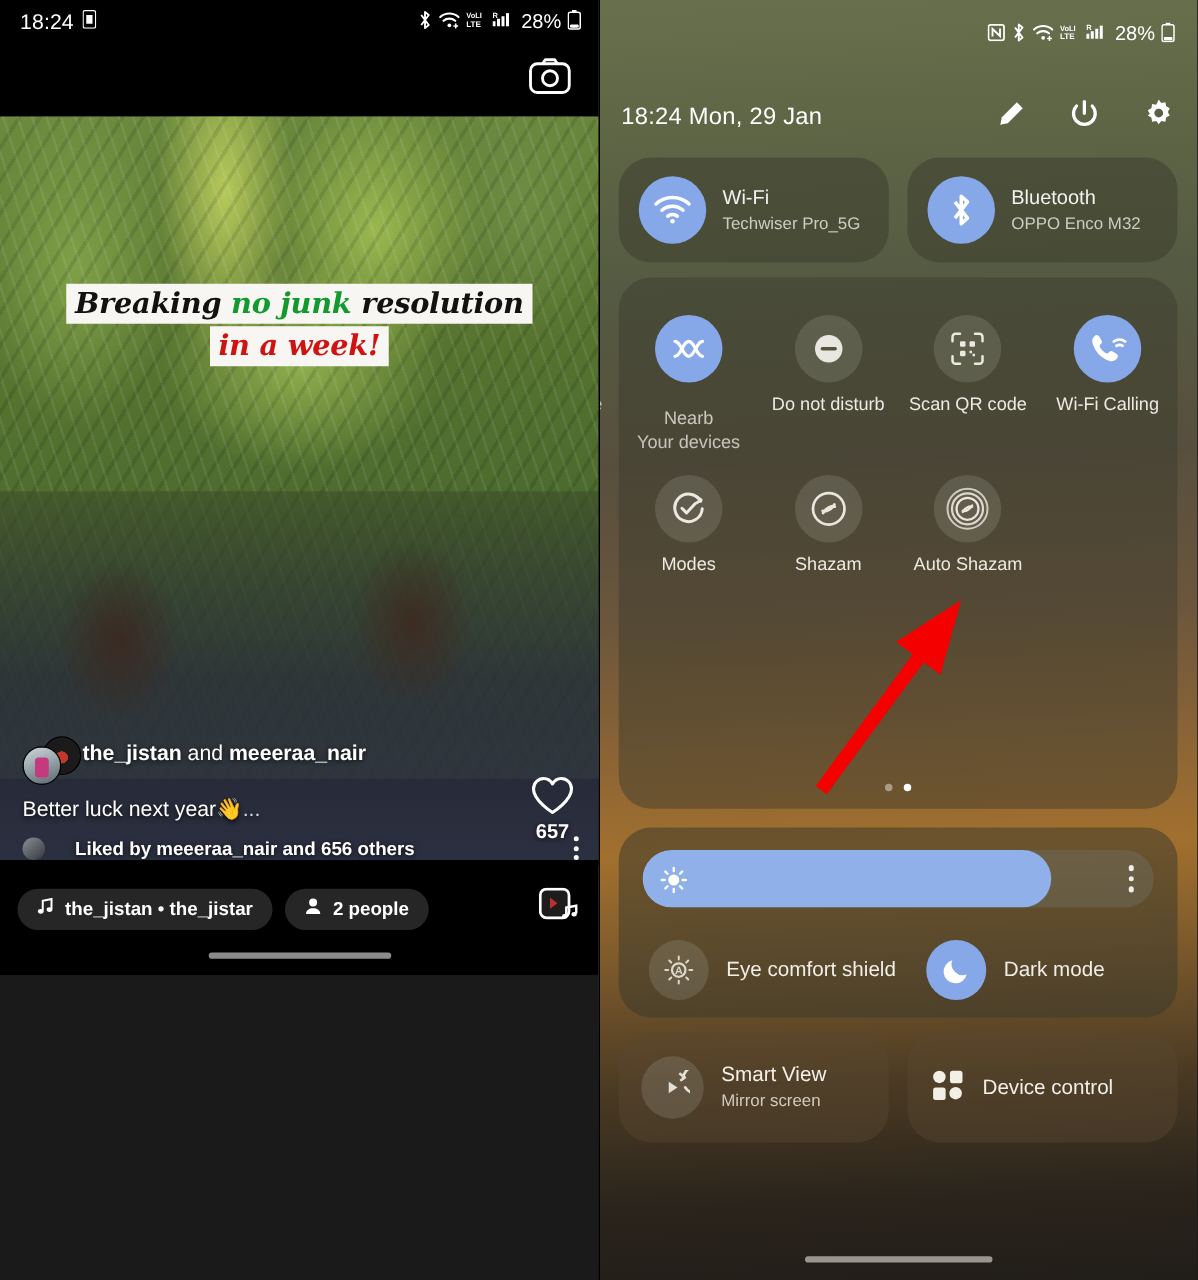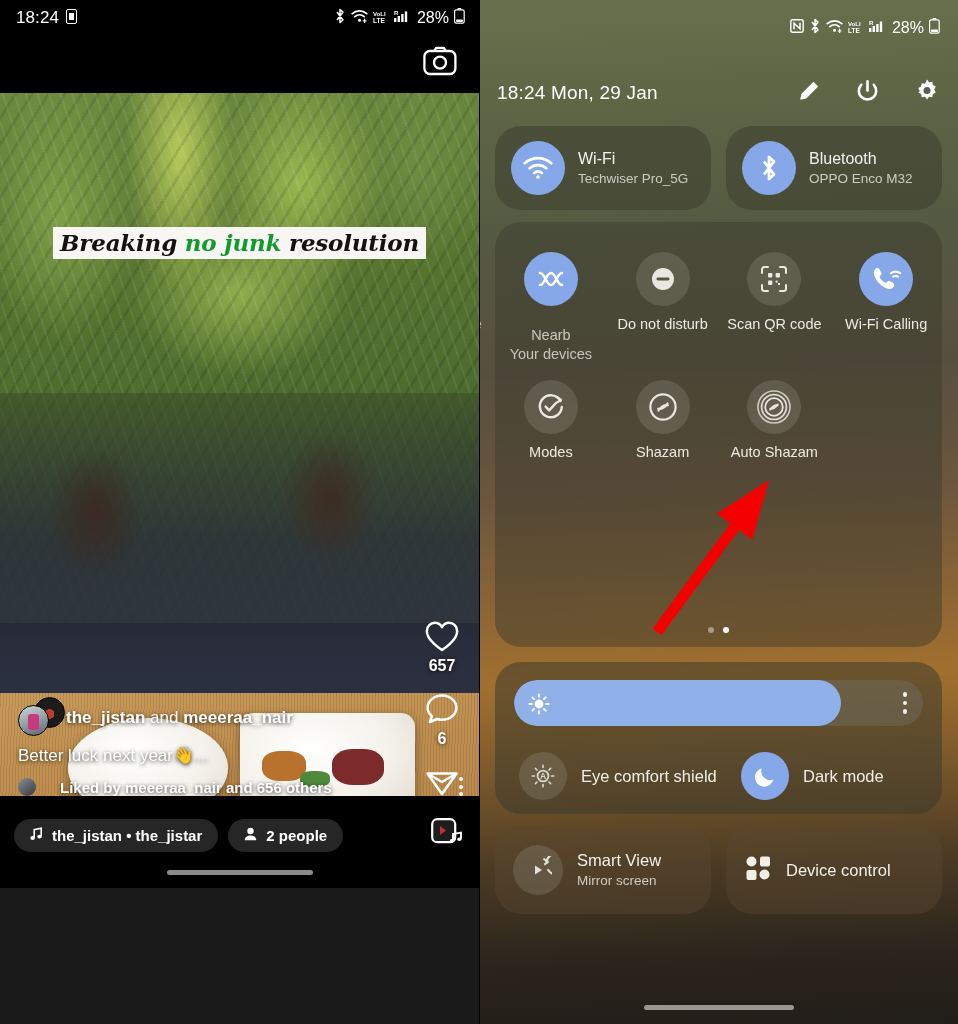--- a/index.html
+++ b/index.html
@@ -7,21 +7,21 @@
     width: 958px; height: 1024px;
     background: #1a1a1a;
     font-family: "Liberation Sans", sans-serif;
     overflow: hidden;
   }
   #root { position: relative; width: 958px; height: 1024px; display: flex; }
 
   
   .pane-left {
     position: relative;
-    width: 479px; height: 888px;
+    width: 479px; height: 780px;
     background: #000;
     overflow: hidden;
   }
   .ig-statusbar {
     position: absolute; top: 0; left: 0; width: 479px; height: 36px;
     display: flex; align-items: center; justify-content: space-between;
     padding: 0 14px 0 16px; color: #fff; z-index: 30;
   }
   .ig-sb-left { display: flex; align-items: center; gap: 7px; }
   .ig-clock { font-size: 17px; font-weight: 500; letter-spacing: .1px; }
@@ -101,21 +101,21 @@
   .ig-act + .ig-act { margin-top: 18px; }
   .ig-count {
     color: #fff; font-size: 16px; font-weight: 600; margin-top: 4px;
     text-shadow: 0 1px 4px rgba(0,0,0,.7);
   }
 
   .ig-meta {
     position: absolute; left: 0; bottom: 92px; width: 479px;
     padding: 0 16px 0 18px; z-index: 20;
   }
-  .ig-authors { display: flex; align-items: center; margin-bottom: 9px; }
+  .ig-authors { display: flex; margin-bottom: 9px; }
   .ig-avs { position: relative; width: 48px; height: 34px; flex: none; }
   .ig-av {
     position: absolute; width: 31px; height: 31px; border-radius: 50%;
     border: 1.5px solid #000; background: #4b4b4b; overflow: hidden;
   }
   .ig-av.back { left: 16px; top: -4px;
     background: radial-gradient(circle at 50% 55%, #c0392b 0 22%, #1b1b1b 23% 100%); }
   .ig-av.front { left: 0; top: 4px;
     background: linear-gradient(160deg,#cfd6db 0%,#9aa6ae 45%,#5c6670 100%); }
   .ig-av.front:after{ content:""; position:absolute; left:9px; top:8px; width:11px; height:16px;
@@ -363,20 +363,21 @@
     <div class="ig-camera">
       <svg width="34" height="30" viewBox="0 0 34 30">
           <rect x="1.4" y="5" width="31" height="23" rx="5.5" fill="none" stroke="#fff" stroke-width="2.3"></rect>
           <path d="M11 5.2l2.2-3.4h7.6L23 5.2" fill="none" stroke="#fff" stroke-width="2.3" stroke-linejoin="round"></path>
           <circle cx="17" cy="16.6" r="6" fill="none" stroke="#fff" stroke-width="2.3"></circle>
         </svg>
     </div>
 
     <div class="ig-textoverlay">
       <div class="ig-tline l1"><span>Breaking </span><span class="w-green">no junk</span><span> resolution</span></div>
+      <div class="ig-tline l2">in a week!</div>
     </div>
 
     <div class="ig-actions">
       <div class="ig-act">
         <svg width="36" height="33" viewBox="0 0 36 33">
             <path d="M18 30C18 30 2.8 20.5 2.8 11.2 2.8 6.4 6.5 2.8 11 2.8c3 0 5.5 1.7 7 4.3 1.5-2.6 4-4.3 7-4.3 4.5 0 8.2 3.6 8.2 8.4C33.2 20.5 18 30 18 30z" fill="none" stroke="#fff" stroke-width="2.5" stroke-linejoin="round"></path>
           </svg>
         <span class="ig-count">657</span>
       </div>
       <div class="ig-act">

